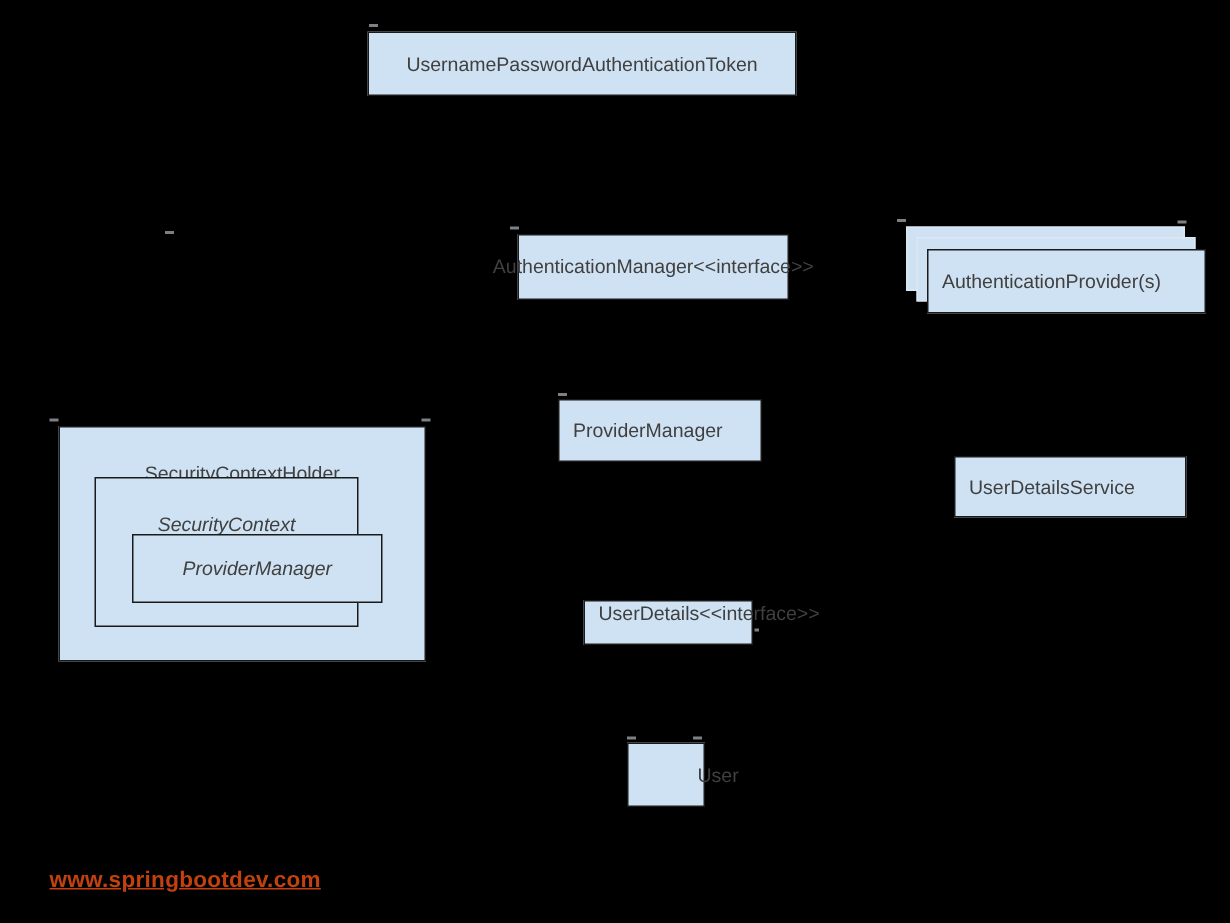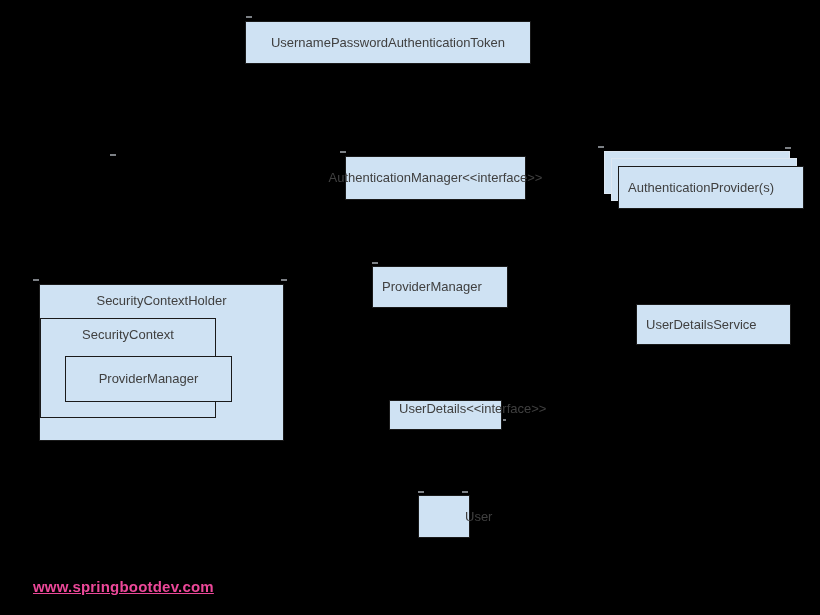--- a/index.html
+++ b/index.html
@@ -22,21 +22,21 @@
     color:#404040;
     font-size:13px;
     line-height:16px;
     display:flex;
     align-items:center;
   }
   .box.center{justify-content:center;text-align:center;}
   .box.leftpad{padding-left:9px;justify-content:flex-start;text-align:left;}
   .box.two-line{flex-direction:row;justify-content:center;}
   .box.two-line.leftalign{align-items:flex-start;}
-  .box.title-top{align-items:flex-start;justify-content:center;padding-top:8px;}
+  .box.title-top{align-items:flex-start;justify-content:center;padding-top:23px;}
   .stack-layer{
     position:absolute;
     background:#cfe2f3;
     border:1px solid #dde7f2;
     box-sizing:border-box;
   }
   .tick{
     position:absolute;
     width:6px;height:2px;
     background:rgba(225,233,243,.55);
@@ -75,21 +75,21 @@
   <div class="box leftpad" style="left:372px;top:266px;width:136px;height:42px;">
     <span>ProviderManager</span>
   </div>
 
   <div class="box leftpad" style="left:636px;top:304px;width:155px;height:41px;">
     <span>UserDetailsService</span>
   </div>
 
   <div class="box title-top" style="left:39px;top:284px;width:245px;height:157px;">
     <span>SecurityContextHolder</span>
-    <div class="box title-top" style="left:0;top:33px;width:176px;height:100px;">
+    <div class="box title-top" style="left:23px;top:33px;width:176px;height:100px;font-style:italic;">
       <span>SecurityContext</span>
       <div class="box center" style="left:24px;top:37px;width:167px;height:46px;">
         <span>ProviderManager</span>
       </div>
     </div>
   </div>
 
   <div class="box two-line leftalign" style="left:389px;top:400px;width:113px;height:30px;padding-left:9px;justify-content:space-between;">
     <span>UserDetails</span>
     <span>&lt;&lt;interface&gt;&gt;</span>
@@ -104,15 +104,15 @@
   <div class="tick" style="left:340px;top:151px;"></div>
   <div class="tick" style="left:372px;top:262px;"></div>
   <div class="tick" style="left:33px;top:279px;"></div>
   <div class="tick" style="left:281px;top:279px;"></div>
   <div class="tick" style="left:418px;top:491px;"></div>
   <div class="tick" style="left:462px;top:491px;"></div>
   <div class="tick" style="left:503px;top:419px;width:3px;"></div>
   <div class="tick" style="left:598px;top:146px;"></div>
   <div class="tick" style="left:785px;top:147px;"></div>
 
-  <a class="footer-link" style="color: #ec4899;">www.springbootdev.com</a>
+  <a class="footer-link" style="color: #c2410c;">www.springbootdev.com</a>
 
 </div>
 
 </body></html>

